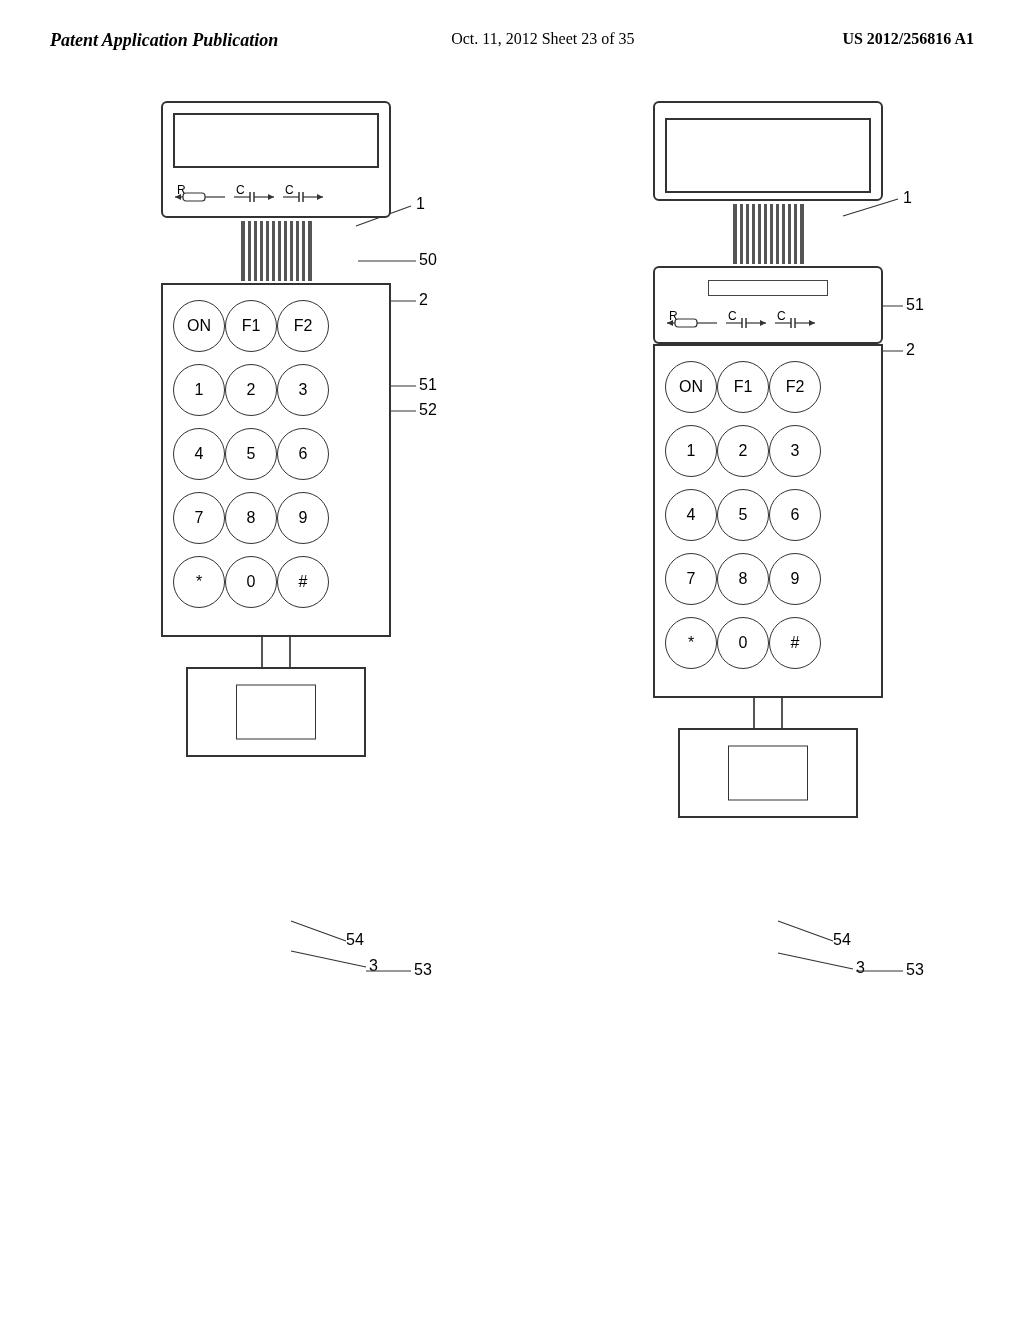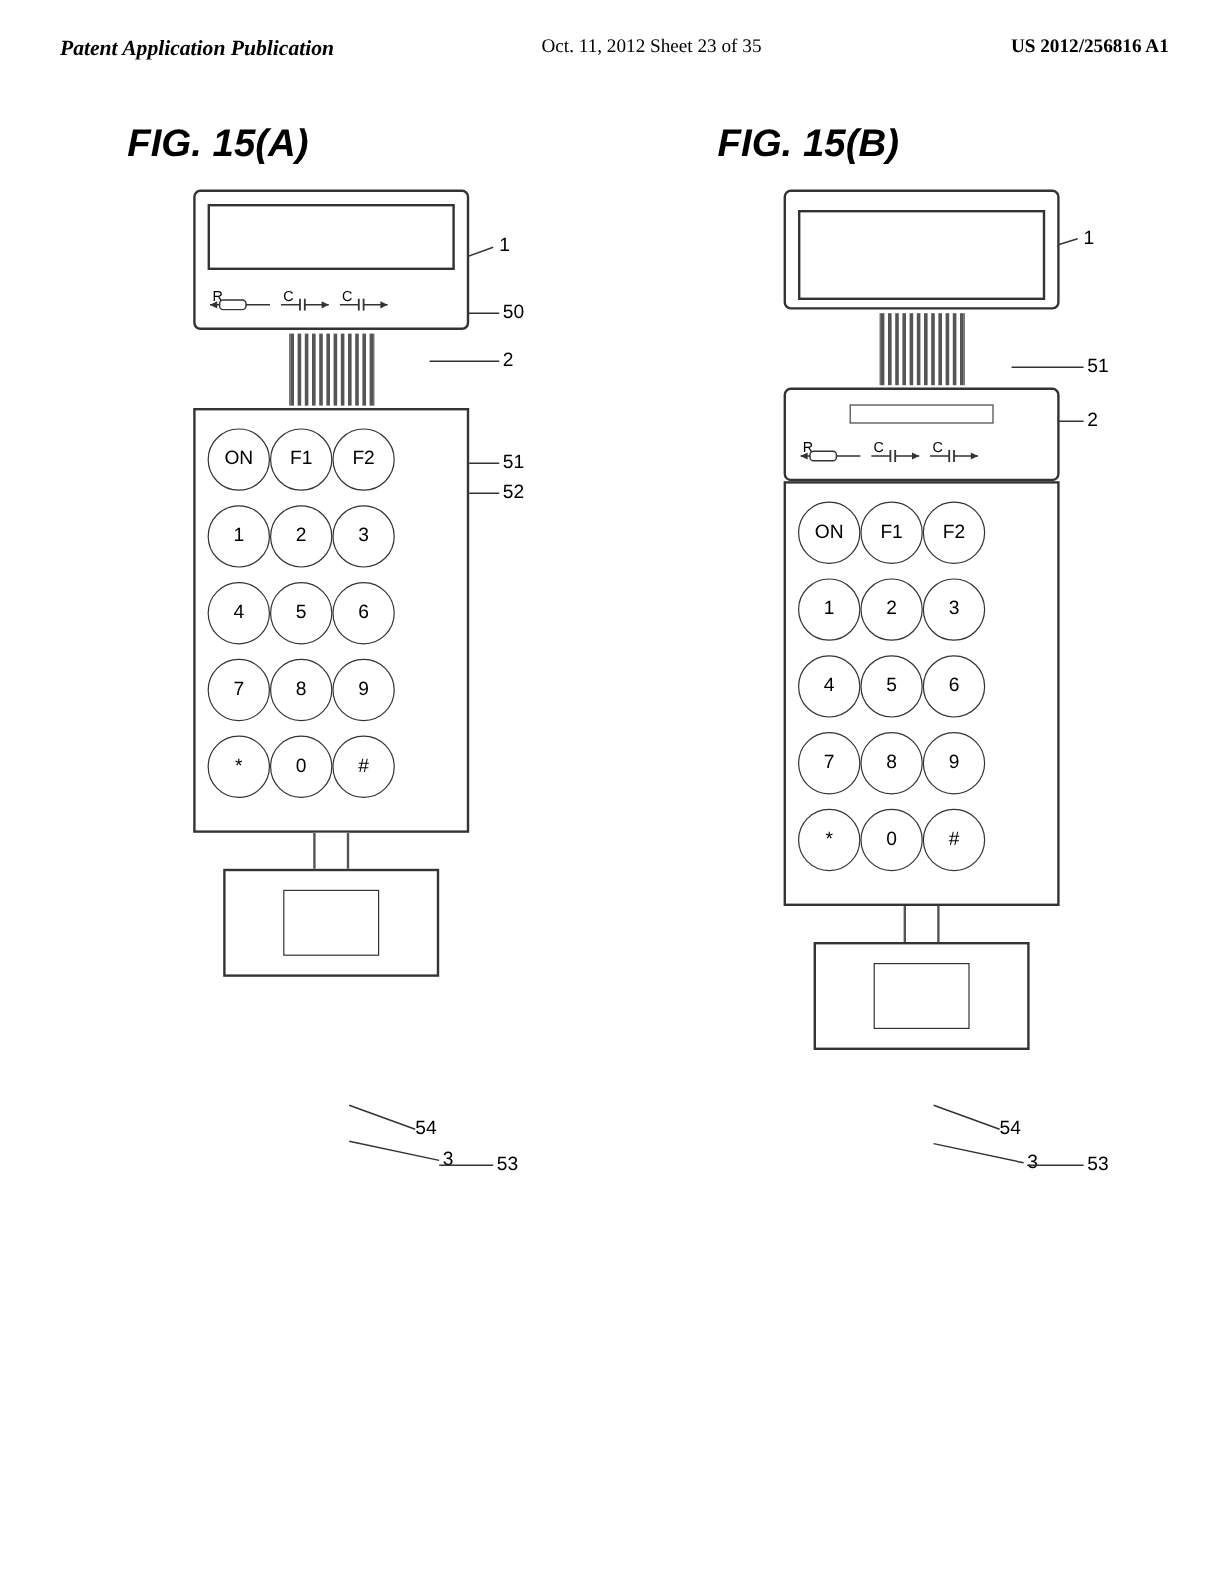--- a/index.html
+++ b/index.html
@@ -170,21 +170,20 @@
 
 <div class="header">
   <div class="header-left">Patent Application Publication</div>
   <div class="header-center">Oct. 11, 2012   Sheet 23 of 35</div>
   <div class="header-right">US 2012/256816 A1</div>
 </div>
 
 <div class="figures-container" style="margin-top: 50px;">
 
   <div class="fig-section" style="width: 420px; position: relative;">
-    <div class="fig-label" style="align-self: flex-start; margin-left: 50px;">FIG.  15(A)</div>
 
     <svg style="position:absolute; top:0; left:0; width:420px; height:1150px; pointer-events:none; overflow:visible;">
 
       <line x1="300" y1="125" x2="355" y2="105" stroke="#333" stroke-width="1.2"></line>
       <text x="360" y="108" font-size="16" font-family="Arial">1</text>
 
       <line x1="302" y1="160" x2="360" y2="160" stroke="#333" stroke-width="1.2"></line>
       <text x="363" y="164" font-size="16" font-family="Arial">50</text>
 
       <line x1="302" y1="200" x2="360" y2="200" stroke="#333" stroke-width="1.2"></line>
@@ -289,21 +288,20 @@
         <div class="connector-line"></div>
       </div>
 
       <div class="bottom-module" style="margin: 0 auto;">
         <div class="bottom-inner-box"></div>
       </div>
     </div>
   </div>
 
   <div class="fig-section" style="width: 420px; position: relative;">
-    <div class="fig-label" style="align-self: flex-start; margin-left: 50px;">FIG.  15(B)</div>
 
     <svg style="position:absolute; top:0; left:0; width:420px; height:1150px; pointer-events:none; overflow:visible;">
 
       <line x1="295" y1="115" x2="350" y2="98" stroke="#333" stroke-width="1.2"></line>
       <text x="355" y="102" font-size="16" font-family="Arial">1</text>
 
       <line x1="295" y1="205" x2="355" y2="205" stroke="#333" stroke-width="1.2"></line>
       <text x="358" y="209" font-size="16" font-family="Arial">51</text>
 
       <line x1="295" y1="250" x2="355" y2="250" stroke="#333" stroke-width="1.2"></line>

